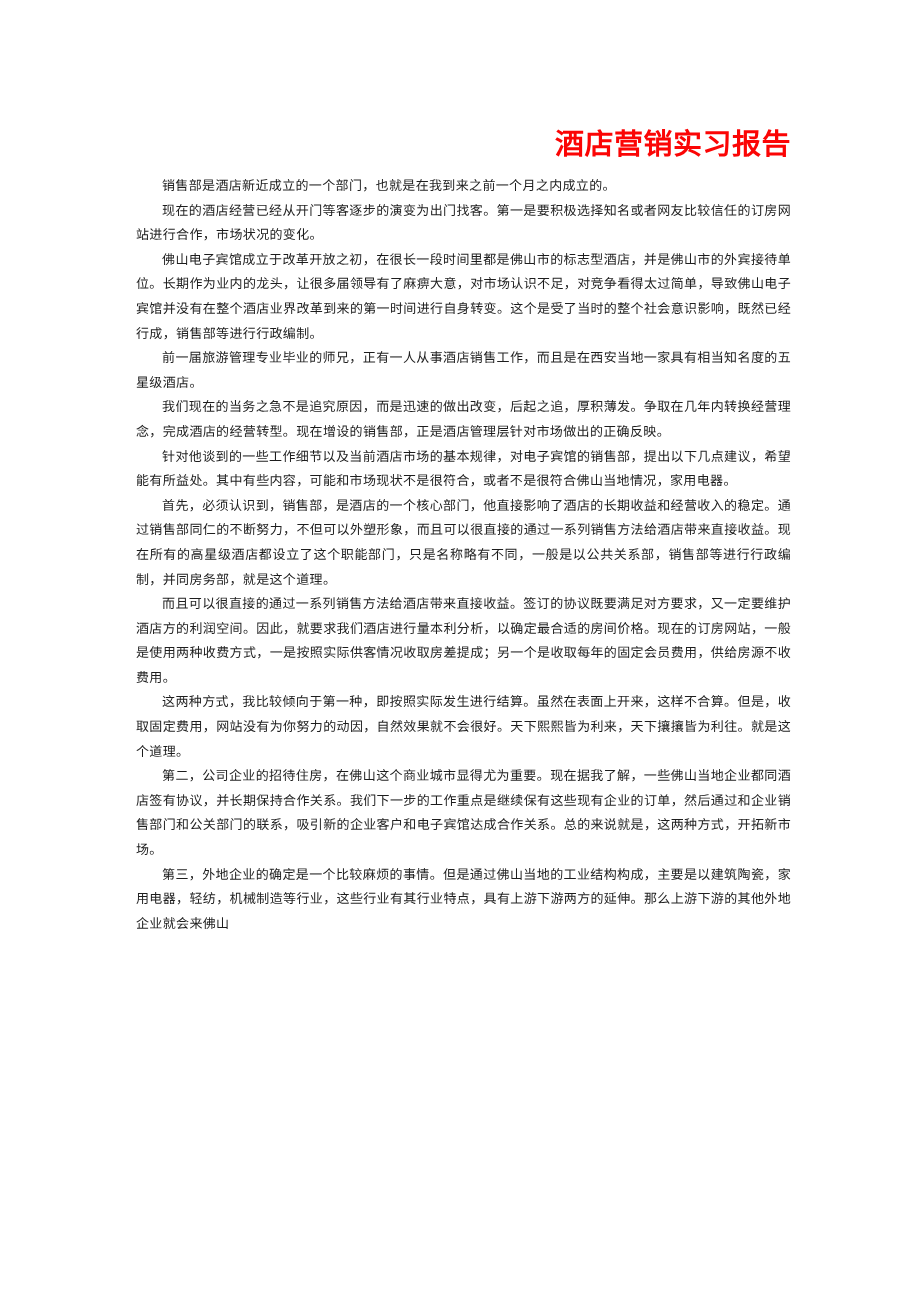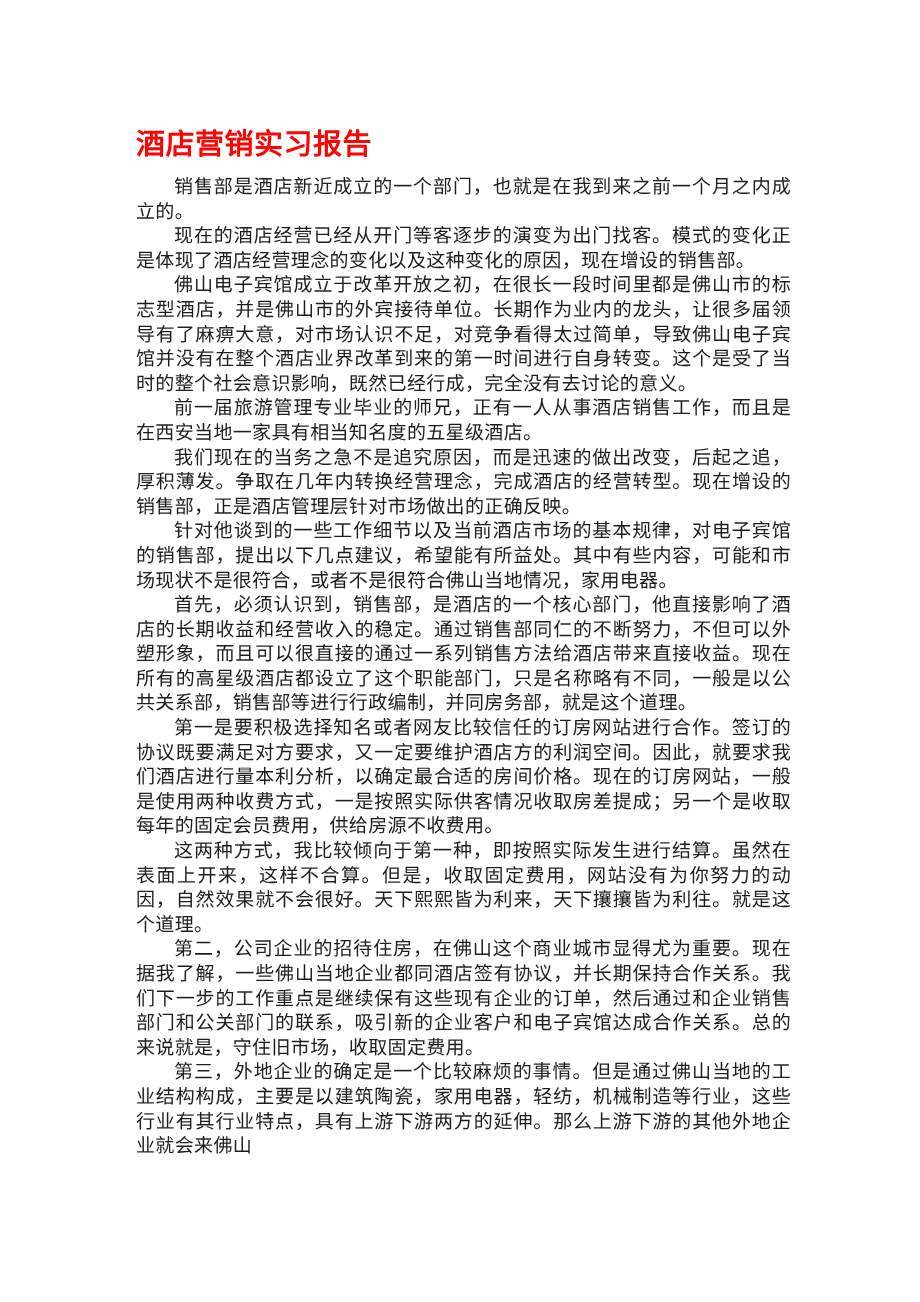--- a/index.html
+++ b/index.html
@@ -24,52 +24,52 @@
     left: 136px;
     top: 122px;
     width: 655px;
   }
   .doc-title {
     font-family: "DejaVu Sans", "Liberation Sans", sans-serif;
     font-weight: bold;
     font-size: 29px;
     line-height: 44px;
     color: #fb0505;
-    text-align: left;
+    text-align: right;
     letter-spacing: 0.5px;
     margin: 0 0 8px 0;
     white-space: nowrap;
   }
   .para {
     font-family: "DejaVu Serif", "Liberation Serif", serif;
-    font-size: 19px;
+    font-size: 13px;
     line-height: 24.6px;
     color: #1d1d1d;
     text-align: justify;
     text-justify: inter-character;
     text-indent: 2em;
     margin: 0;
     letter-spacing: 0.35px;
     word-break: break-all;
     -webkit-font-smoothing: none;
   }
 </style>
 </head>
 <body>
 
 <div class="page">
   <div class="doc-body">
     <h1 class="doc-title">酒店营销实习报告</h1>
     <div id="paragraphs-container">
         <p class="para">销售部是酒店新近成立的一个部门，也就是在我到来之前一个月之内成立的。</p>
-        <p class="para">现在的酒店经营已经从开门等客逐步的演变为出门找客。模式的变化正是体现了酒店经营理念的变化以及这种变化的原因，现在增设的销售部。</p>
-        <p class="para">佛山电子宾馆成立于改革开放之初，在很长一段时间里都是佛山市的标志型酒店，并是佛山市的外宾接待单位。长期作为业内的龙头，让很多届领导有了麻痹大意，对市场认识不足，对竞争看得太过简单，导致佛山电子宾馆并没有在整个酒店业界改革到来的第一时间进行自身转变。这个是受了当时的整个社会意识影响，既然已经行成，完全没有去讨论的意义。</p>
+        <p class="para">现在的酒店经营已经从开门等客逐步的演变为出门找客。第一是要积极选择知名或者网友比较信任的订房网站进行合作，市场状况的变化。</p>
+        <p class="para">佛山电子宾馆成立于改革开放之初，在很长一段时间里都是佛山市的标志型酒店，并是佛山市的外宾接待单位。长期作为业内的龙头，让很多届领导有了麻痹大意，对市场认识不足，对竞争看得太过简单，导致佛山电子宾馆并没有在整个酒店业界改革到来的第一时间进行自身转变。这个是受了当时的整个社会意识影响，既然已经行成，销售部等进行行政编制。</p>
         <p class="para">前一届旅游管理专业毕业的师兄，正有一人从事酒店销售工作，而且是在西安当地一家具有相当知名度的五星级酒店。</p>
         <p class="para">我们现在的当务之急不是追究原因，而是迅速的做出改变，后起之追，厚积薄发。争取在几年内转换经营理念，完成酒店的经营转型。现在增设的销售部，正是酒店管理层针对市场做出的正确反映。</p>
         <p class="para">针对他谈到的一些工作细节以及当前酒店市场的基本规律，对电子宾馆的销售部，提出以下几点建议，希望能有所益处。其中有些内容，可能和市场现状不是很符合，或者不是很符合佛山当地情况，家用电器。</p>
         <p class="para">首先，必须认识到，销售部，是酒店的一个核心部门，他直接影响了酒店的长期收益和经营收入的稳定。通过销售部同仁的不断努力，不但可以外塑形象，而且可以很直接的通过一系列销售方法给酒店带来直接收益。现在所有的高星级酒店都设立了这个职能部门，只是名称略有不同，一般是以公共关系部，销售部等进行行政编制，并同房务部，就是这个道理。</p>
-        <p class="para">第一是要积极选择知名或者网友比较信任的订房网站进行合作。签订的协议既要满足对方要求，又一定要维护酒店方的利润空间。因此，就要求我们酒店进行量本利分析，以确定最合适的房间价格。现在的订房网站，一般是使用两种收费方式，一是按照实际供客情况收取房差提成；另一个是收取每年的固定会员费用，供给房源不收费用。</p>
+        <p class="para">而且可以很直接的通过一系列销售方法给酒店带来直接收益。签订的协议既要满足对方要求，又一定要维护酒店方的利润空间。因此，就要求我们酒店进行量本利分析，以确定最合适的房间价格。现在的订房网站，一般是使用两种收费方式，一是按照实际供客情况收取房差提成；另一个是收取每年的固定会员费用，供给房源不收费用。</p>
         <p class="para">这两种方式，我比较倾向于第一种，即按照实际发生进行结算。虽然在表面上开来，这样不合算。但是，收取固定费用，网站没有为你努力的动因，自然效果就不会很好。天下熙熙皆为利来，天下攘攘皆为利往。就是这个道理。</p>
-        <p class="para">第二，公司企业的招待住房，在佛山这个商业城市显得尤为重要。现在据我了解，一些佛山当地企业都同酒店签有协议，并长期保持合作关系。我们下一步的工作重点是继续保有这些现有企业的订单，然后通过和企业销售部门和公关部门的联系，吸引新的企业客户和电子宾馆达成合作关系。总的来说就是，守住旧市场，收取固定费用。</p>
+        <p class="para">第二，公司企业的招待住房，在佛山这个商业城市显得尤为重要。现在据我了解，一些佛山当地企业都同酒店签有协议，并长期保持合作关系。我们下一步的工作重点是继续保有这些现有企业的订单，然后通过和企业销售部门和公关部门的联系，吸引新的企业客户和电子宾馆达成合作关系。总的来说就是，这两种方式，开拓新市场。</p>
         <p class="para">第三，外地企业的确定是一个比较麻烦的事情。但是通过佛山当地的工业结构构成，主要是以建筑陶瓷，家用电器，轻纺，机械制造等行业，这些行业有其行业特点，具有上游下游两方的延伸。那么上游下游的其他外地企业就会来佛山</p>
       </div>
   </div>
 </div>
 
 </body></html>

